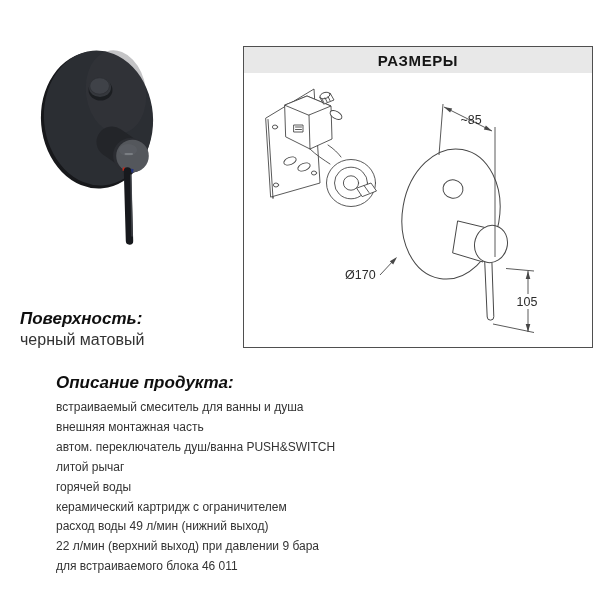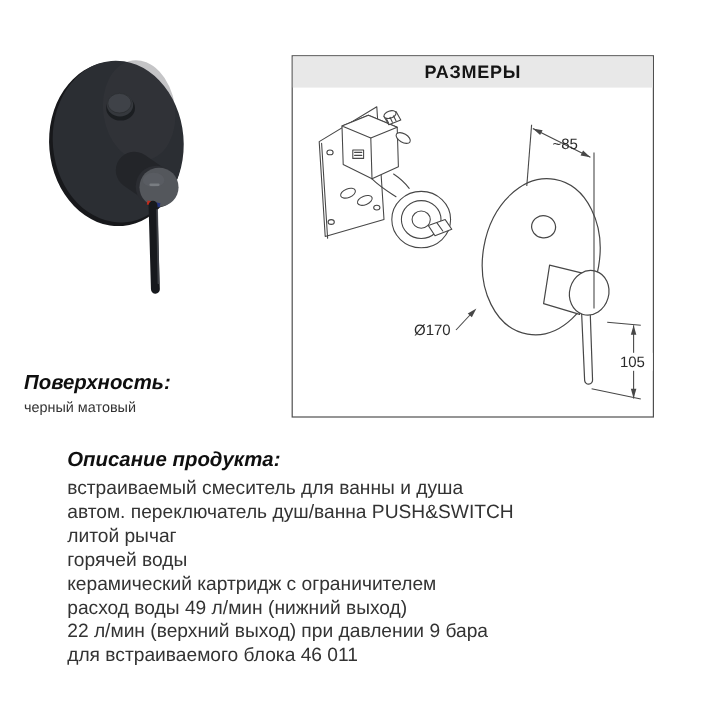--- a/index.html
+++ b/index.html
@@ -3,35 +3,35 @@
 <meta charset="utf-8">
 <style>
   html,body{margin:0;padding:0;}
   body{
     width:600px;height:600px;background:#ffffff;overflow:hidden;position:relative;
     font-family:"Liberation Sans", sans-serif;color:#2f2f2f;
   }
   .abs{position:absolute;}
   
   .panel{
-    left:243px;top:46px;width:302px;height:302px;
+    left:243px;top:46px;width:350px;height:302px;
     border:1px solid #4f4f4f;box-sizing:border-box;background:#ffffff;
   }
   .panel-header{
     height:26px;background:#e8e8e8;display:flex;align-items:center;justify-content:center;
     font-weight:bold;font-size:15px;letter-spacing:0.6px;color:#151515;
   }
   .panel-body{width:300px;height:274px;display:block;}
   
   .surface-block{left:20px;top:308px;}
   .heading{font-weight:bold;font-size:17px;color:#0f0f0f;line-height:21px;font-style:italic;}
-  .body-text{font-size:12px;color:#333333;line-height:21px;}
+  .body-text{font-size:16px;color:#333333;line-height:21px;}
   .desc-block{left:20px;top:372px;margin-left:36px;}
   .desc-lines{margin-top:5px;}
-  .desc-lines .line{font-size:16px;color:#333333;line-height:19.9px;white-space:nowrap;}
+  .desc-lines .line{font-size:12px;color:#333333;line-height:19.9px;white-space:nowrap;}
   svg text{font-family:"Liberation Sans", sans-serif;}
 </style>
 </head>
 <body>
 
 <svg class="abs" style="left:0;top:20px;" width="200" height="235" viewBox="0 0 200 235">
 
   <g>
     <ellipse cx="96.5" cy="100" rx="55.5" ry="68.5" fill="#17181b" transform="rotate(-5 96.5 100)"></ellipse>
     <ellipse cx="98.5" cy="98" rx="54.5" ry="67.5" fill="#2b2e33" transform="rotate(-5 98.5 98)"></ellipse>
@@ -141,20 +141,21 @@
 
 <div class="abs surface-block">
   <div class="heading">Поверхность:</div>
   <div class="body-text">черный матовый</div>
 </div>
 
 <div class="abs desc-block">
   <div class="heading">Описание продукта:</div>
   <div class="desc-lines">
     <div class="line">встраиваемый смеситель для ванны и душа</div>
+    <div class="line">внешняя монтажная часть</div>
     <div class="line">автом. переключатель душ/ванна PUSH&amp;SWITCH</div>
     <div class="line">литой рычаг</div>
     <div class="line">горячей воды</div>
     <div class="line">керамический картридж с ограничителем</div>
     <div class="line">расход воды 49 л/мин (нижний выход)</div>
     <div class="line">22 л/мин (верхний выход) при давлении 9 бара</div>
     <div class="line">для встраиваемого блока 46 011</div>
   </div>
 </div>
 

